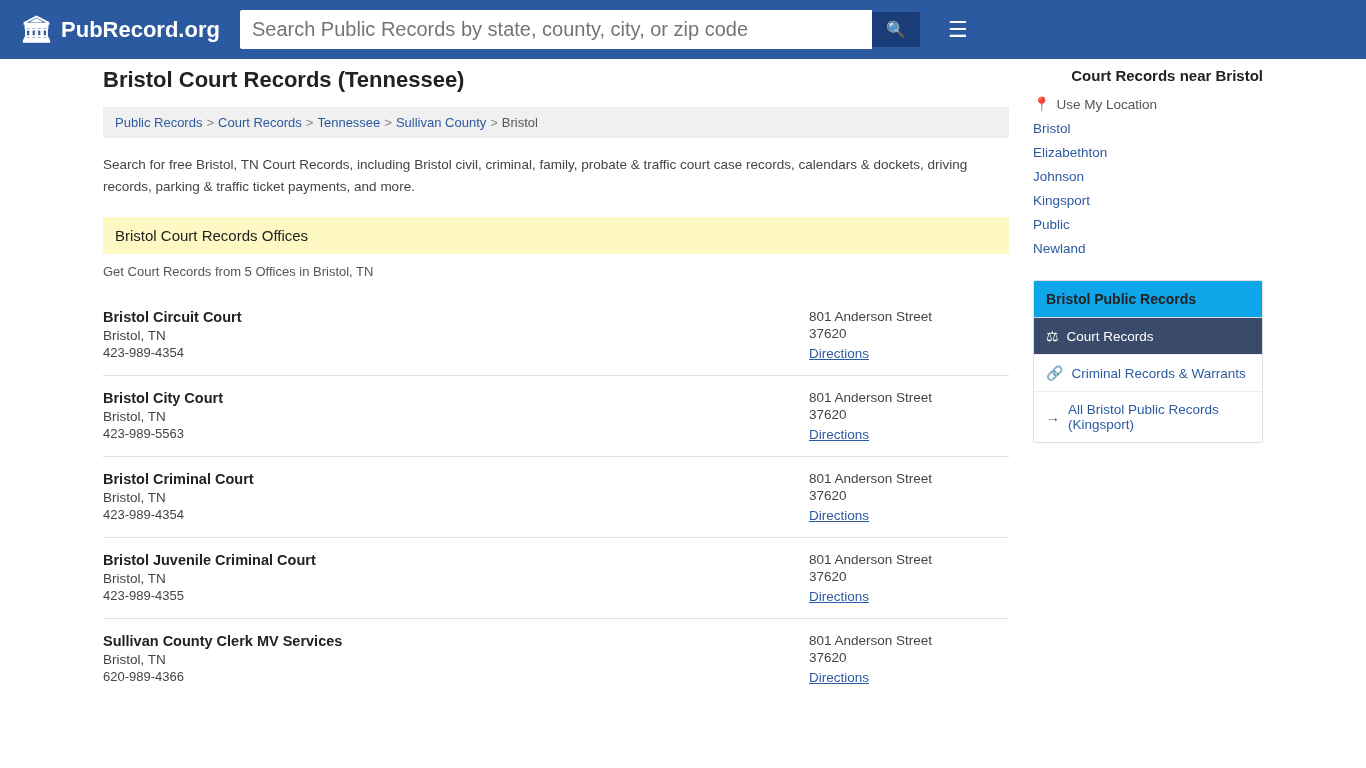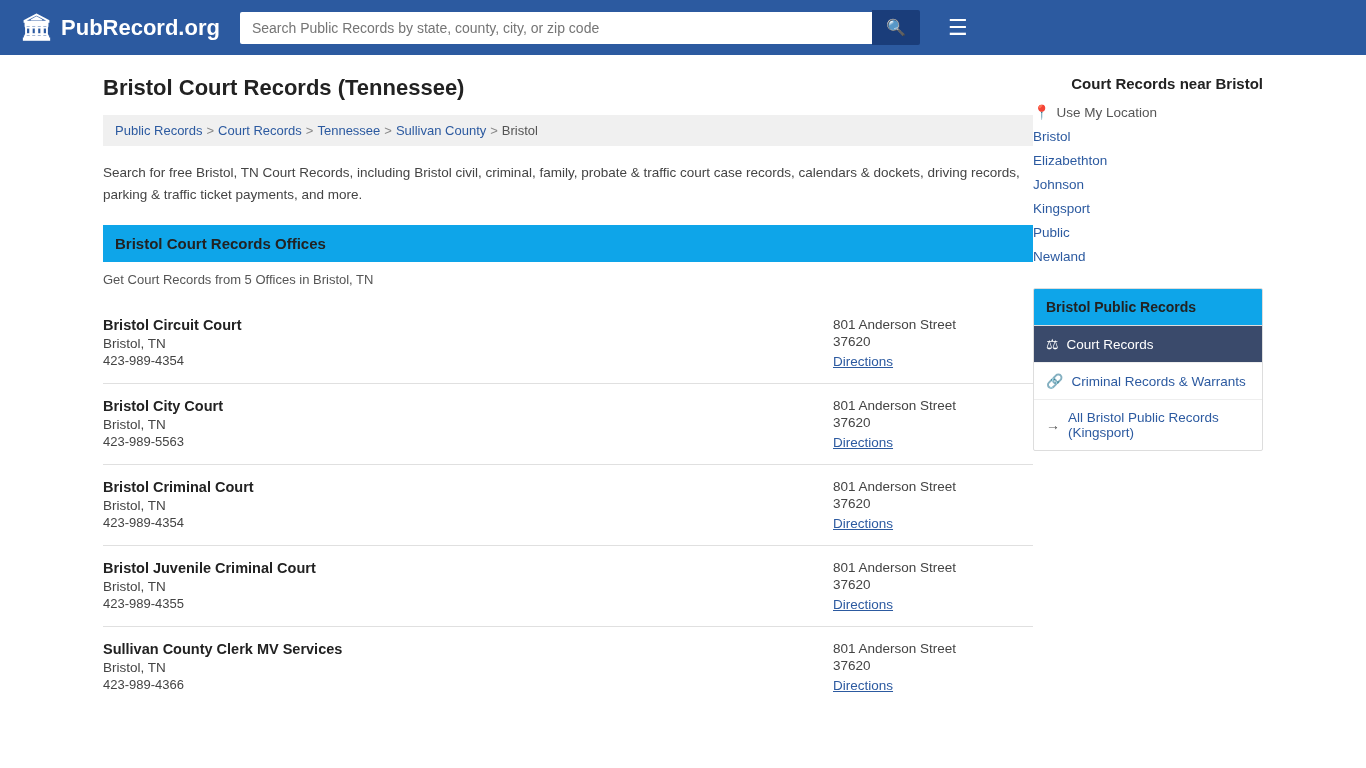--- a/index.html
+++ b/index.html
@@ -27,21 +27,21 @@
     }
     #search-bar {
       flex: 1;
       display: flex;
       align-items: center;
       max-width: 680px;
     }
     #search-input {
       flex: 1;
       padding: 8px 12px;
-      font-size: 14px;
+      font-size: 20px;
       border: none;
       outline: none;
       border-radius: 2px 0 0 2px;
     }
     #search-button {
       background: #1a3d7a;
       border: none;
       padding: 8px 14px;
       cursor: pointer;
       color: #fff;
@@ -53,23 +53,24 @@
       font-size: 22px;
       cursor: pointer;
       margin-left: 8px;
       background: none;
       border: none;
     }
 
     
     #main-container {
       max-width: 1200px;
-      margin: 12px auto;
+      margin: 0 auto;
       padding: 8px 20px;
       display: flex;
+      gap: 24px;
     }
 
     #content-area {
       flex: 1;
     }
 
     #page-title {
       font-size: 22px;
       font-weight: bold;
       color: #222;
@@ -100,24 +101,24 @@
 
     #description {
       font-size: 13.5px;
       color: #444;
       line-height: 1.6;
       margin-bottom: 20px;
     }
 
     
     .section-header {
-      background: #0ea5e9;
+      background: #fef9c3;
       padding: 10px 12px;
       font-size: 15px;
-      font-weight: bold;
+      font-weight: normal;
       color: #222;
       margin-bottom: 10px;
     }
 
     .offices-count {
       font-size: 13px;
       color: #555;
       margin-bottom: 16px;
     }
 
@@ -340,21 +341,21 @@
       <div class="office-address">
         <div class="office-street">801 Anderson Street</div>
         <div class="office-zip">37620</div>
         <a class="directions-link" href="#">Directions</a>
       </div>
     </div>
         <div class="office-entry">
       <div class="office-info">
         <div class="office-name">Sullivan County Clerk MV Services</div>
         <div class="office-city">Bristol, TN</div>
-        <div class="office-phone">423-989-4366</div>
+        <div class="office-phone">620-989-4366</div>
       </div>
       <div class="office-address">
         <div class="office-street">801 Anderson Street</div>
         <div class="office-zip">37620</div>
         <a class="directions-link" href="#">Directions</a>
       </div>
     </div>
       </div>
 
   </div>

